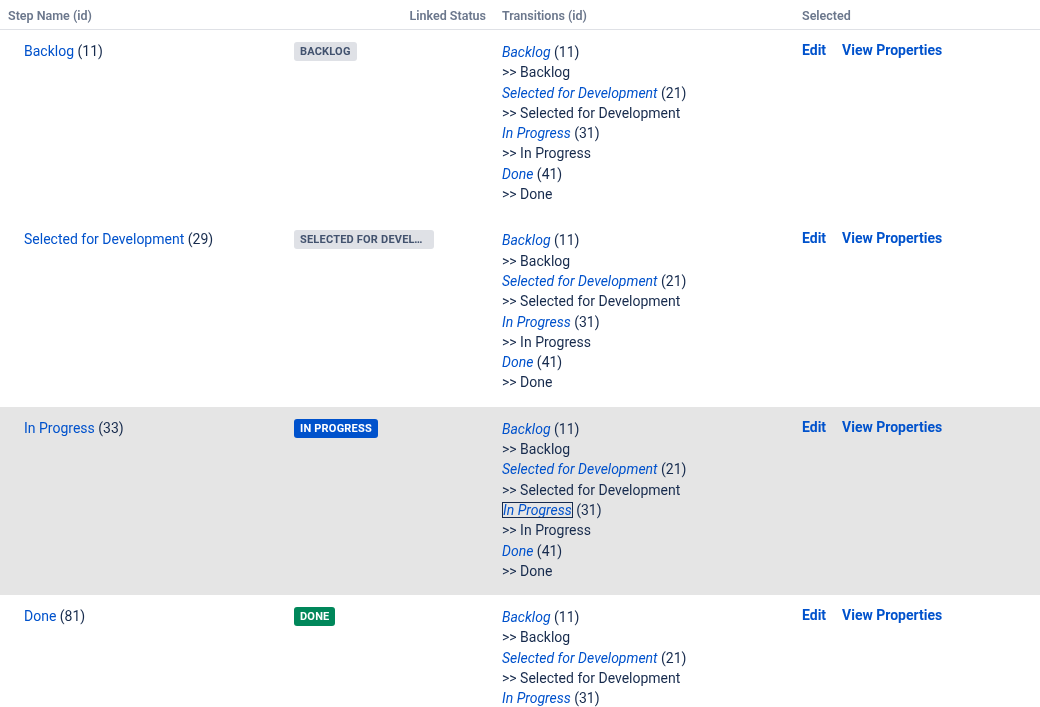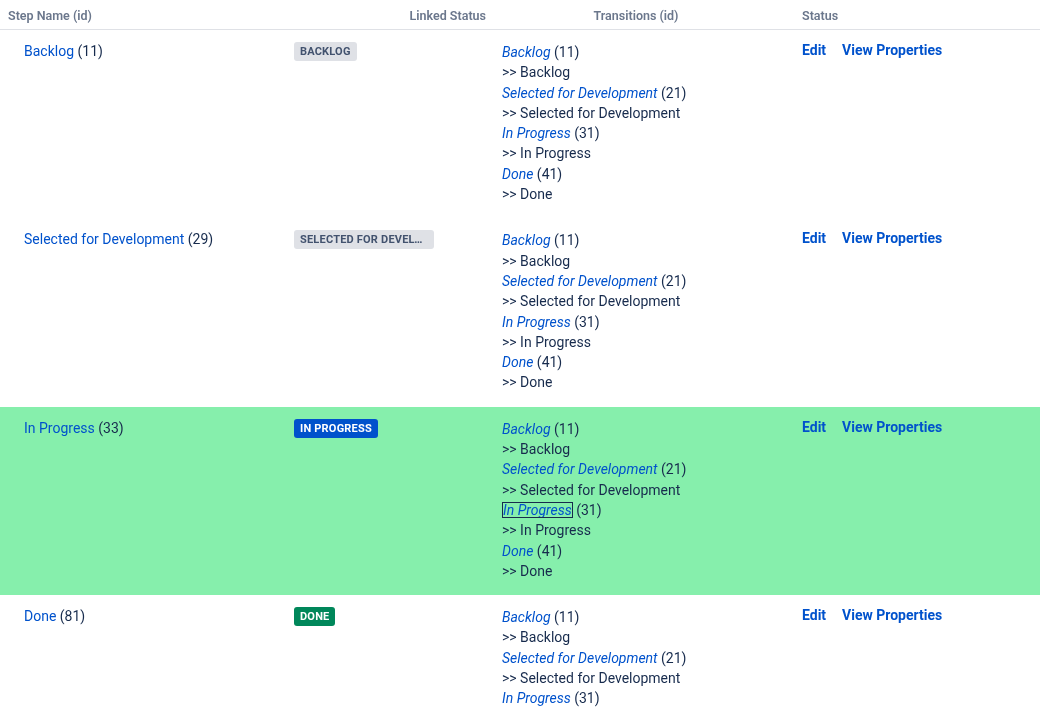--- a/index.html
+++ b/index.html
@@ -18,21 +18,21 @@
     thead th {
       text-align: left;
       font-weight: 600;
       font-size: 12.5px;
       color: #6B778C;
       padding: 8px 8px 6px 8px;
       border-bottom: 1px solid #DFE1E6;
     }
     th.col-step { width: 286px; }
     th.col-status { width: 208px; text-align: right; }
-    th.col-trans { width: 284px; text-align: center; }
+    th.col-trans { width: 284px; }
     th.col-actions { width: auto; padding-left: 24px; }
     tbody td { vertical-align: top; padding: 12px 8px 14px 8px; }
     td.col-step { padding-left: 24px; }
     td.col-actions { padding-left: 24px; }
     .link { color: #0052CC; cursor: pointer; }
     .link-italic { font-style: italic; }
     .id-suffix { color: #172B4D; }
     .lozenge {
       display: inline-block;
       font-size: 11px;
@@ -45,41 +45,41 @@
       white-space: nowrap;
       overflow: hidden;
       text-overflow: ellipsis;
       vertical-align: middle;
     }
     .loz-default { background: #DFE1E6; color: #42526E; }
     .loz-inprogress { background: #0052CC; color: #FFFFFF; }
     .loz-success { background: #00875A; color: #FFFFFF; }
     .trans-line { line-height: 1.45; }
     .arrow { color: #172B4D; }
-    .row-highlight { background: #86efac; }
+    .row-highlight { background: #e5e5e5; }
     .action-group a { margin-right: 16px; font-weight: bold; }
     .focus-box { outline: 1.5px solid #172B4D; outline-offset: -1px; padding: 0 1px; }
     .step-name-line { line-height: 1.3; }
   </style>
 </head>
 <body>
 
 <table>
   <colgroup>
     <col class="col-step">
       <col class="col-status">
       <col class="col-trans">
       <col class="col-actions">
   </colgroup>
   <thead>
     <tr>
       <th class="col-step">Step Name (id)</th>
       <th class="col-status">Linked Status</th>
       <th class="col-trans">Transitions (id)</th>
-      <th class="col-actions">Status</th>
+      <th class="col-actions">Selected</th>
     </tr>
   </thead>
   <tbody id="tbody">
       <tr>
         <td class="col-step">
           <div class="step-name-line"><a class="link">Backlog</a> <span class="id-suffix">(11)</span></div>
         </td>
         <td class="col-status"><span class="lozenge loz-default">BACKLOG</span></td>
         <td class="col-trans">
           <div class="trans-line"><a class="link link-italic">Backlog</a> <span class="id-suffix">(11)</span></div>

